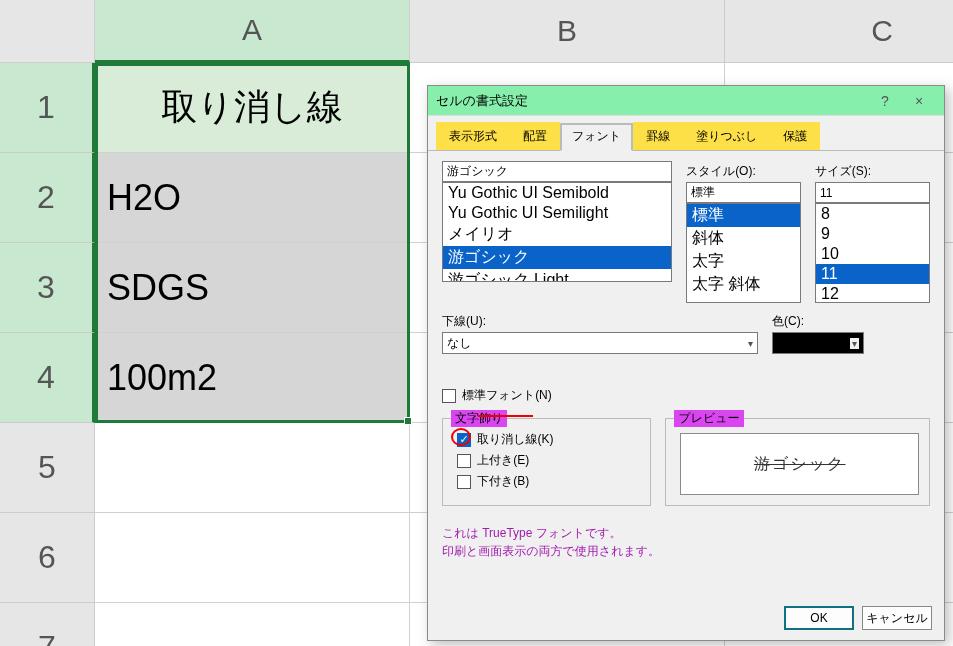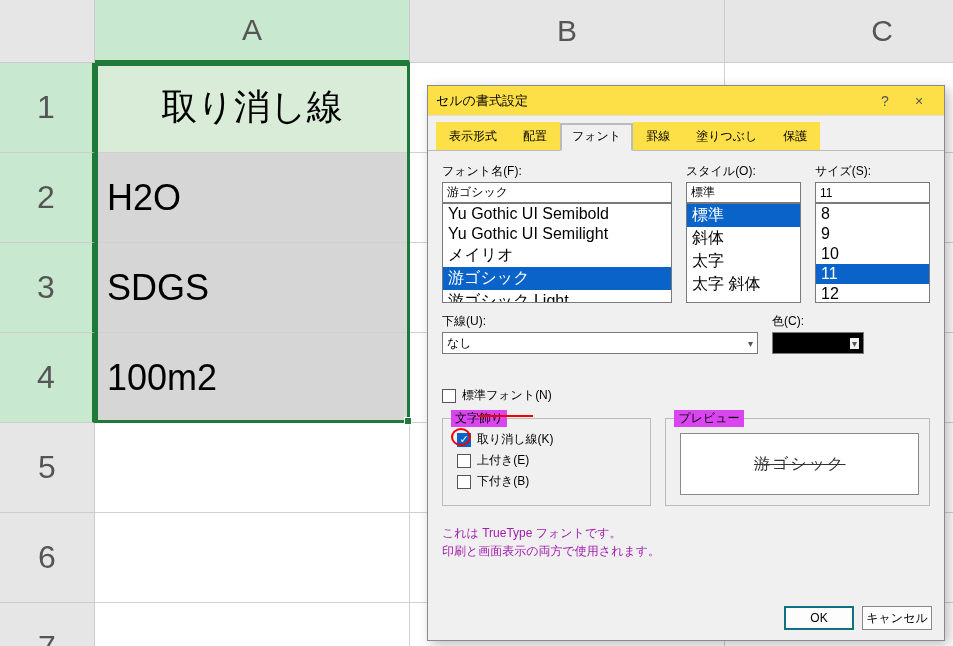--- a/index.html
+++ b/index.html
@@ -53,21 +53,21 @@
     position:absolute; right:-5px; bottom:-5px; width:8px; height:8px; background:#1f7a3a; border:1px solid #fff;
   }
 
   
   .dialog {
     position:absolute; left:427px; top:85px; width:518px; height:556px;
     background:#f0f0f0; border:1px solid #8a8a8a; box-shadow:4px 4px 12px rgba(0,0,0,0.25);
     font-size:12px; color:#000;
   }
   .titlebar {
-    height:30px; display:flex; align-items:center; padding:0 8px; background:#fde047;
+    height:30px; display:flex; align-items:center; padding:0 8px; background:#86efac;
     border-bottom:1px solid #ddd;
   }
   .titlebar .title { flex:1; font-size:13px; }
   .titlebar .btn {
     width:34px; height:24px; display:flex; align-items:center; justify-content:center;
     font-size:14px; color:#555;
   }
 
   .tabs { display:flex; padding:6px 8px 0; gap:0; border-bottom:1px solid #bbb; }
   .tab {
@@ -226,21 +226,20 @@
       <div class="tab">配置</div>
       <div class="tab active tab-highlight">フォント</div>
       <div class="tab">罫線</div>
       <div class="tab">塗りつぶし</div>
       <div class="tab">保護</div>
     </div>
 
   <div class="body">
     <div class="row">
       <div class="col font">
-        <div class="lbl"><span>フォント名(F):</span></div>
         <input class="textbox" value="游ゴシック" style="">
         <div class="listbox" id="font-list">
             <div class="item">Yu Gothic UI Semibold</div>
             <div class="item">Yu Gothic UI Semilight</div>
             <div class="item">メイリオ</div>
             <div class="item sel">游ゴシック</div>
             <div class="item">游ゴシック Light</div>
             <div class="item">游ゴシック Medium</div>
           </div>
       </div>

